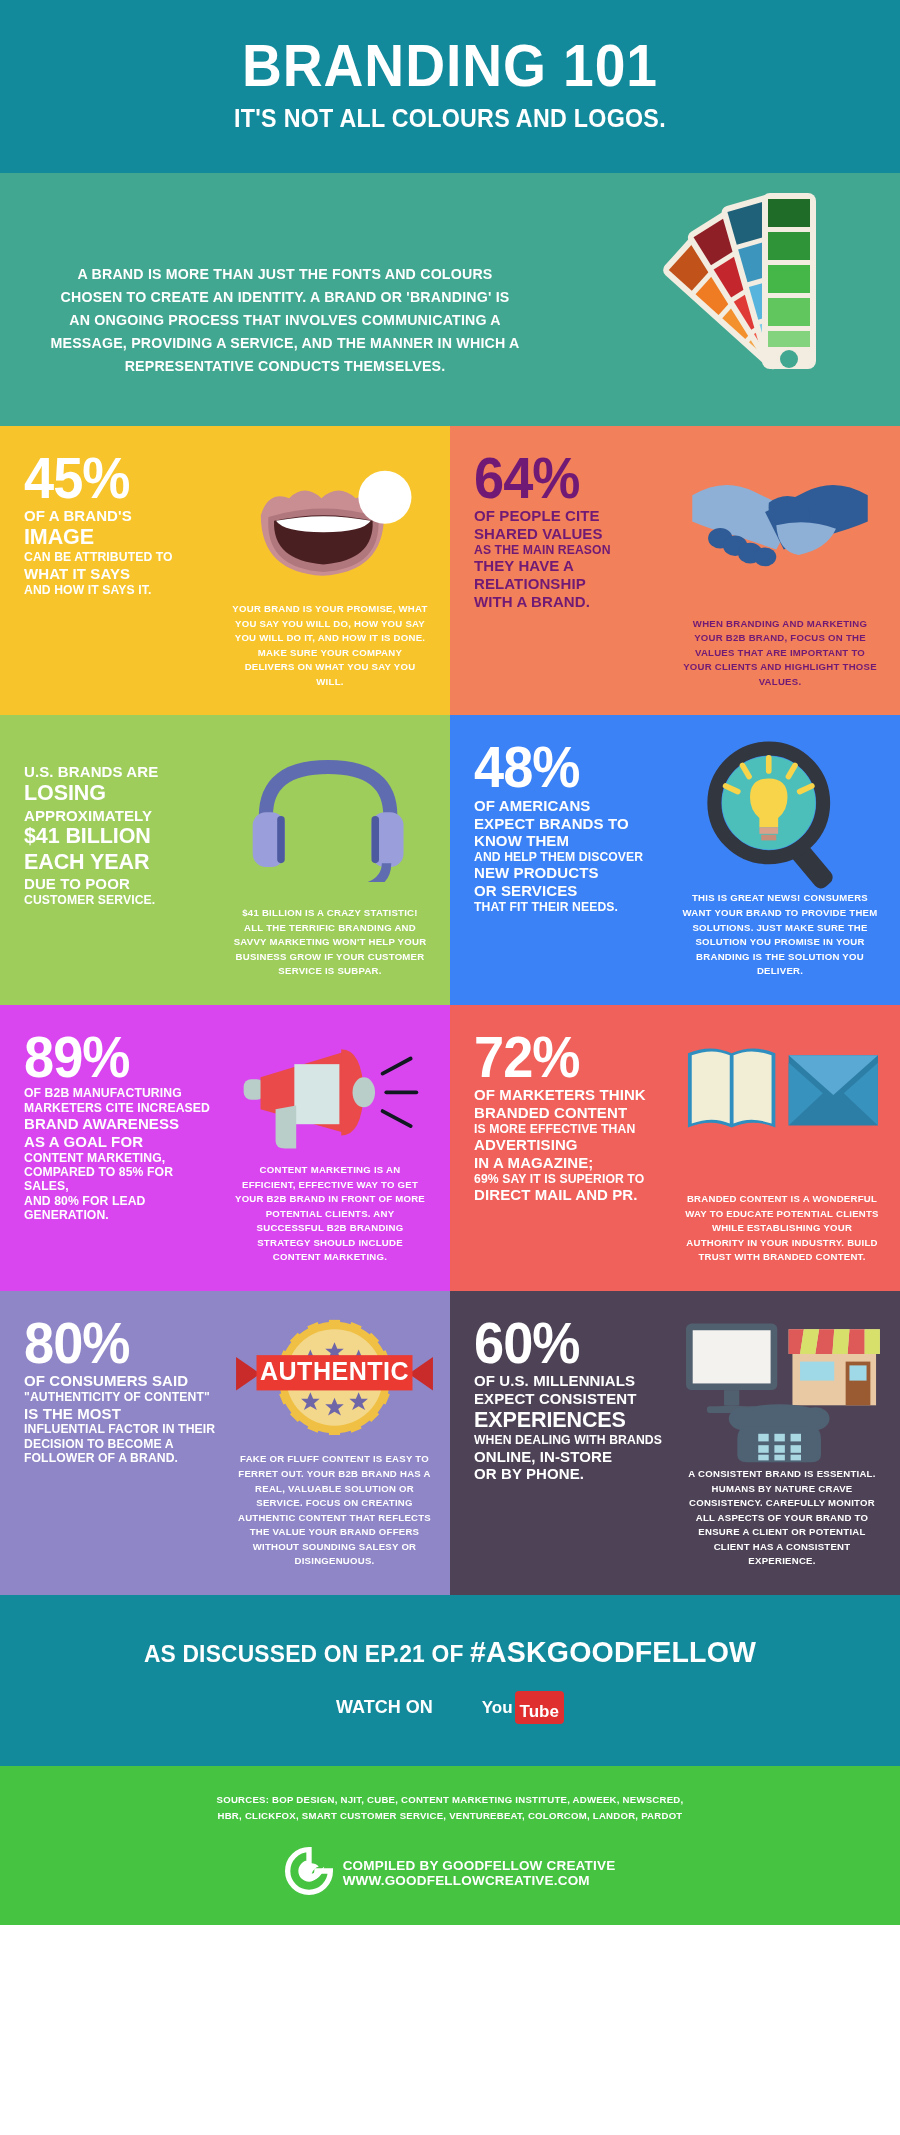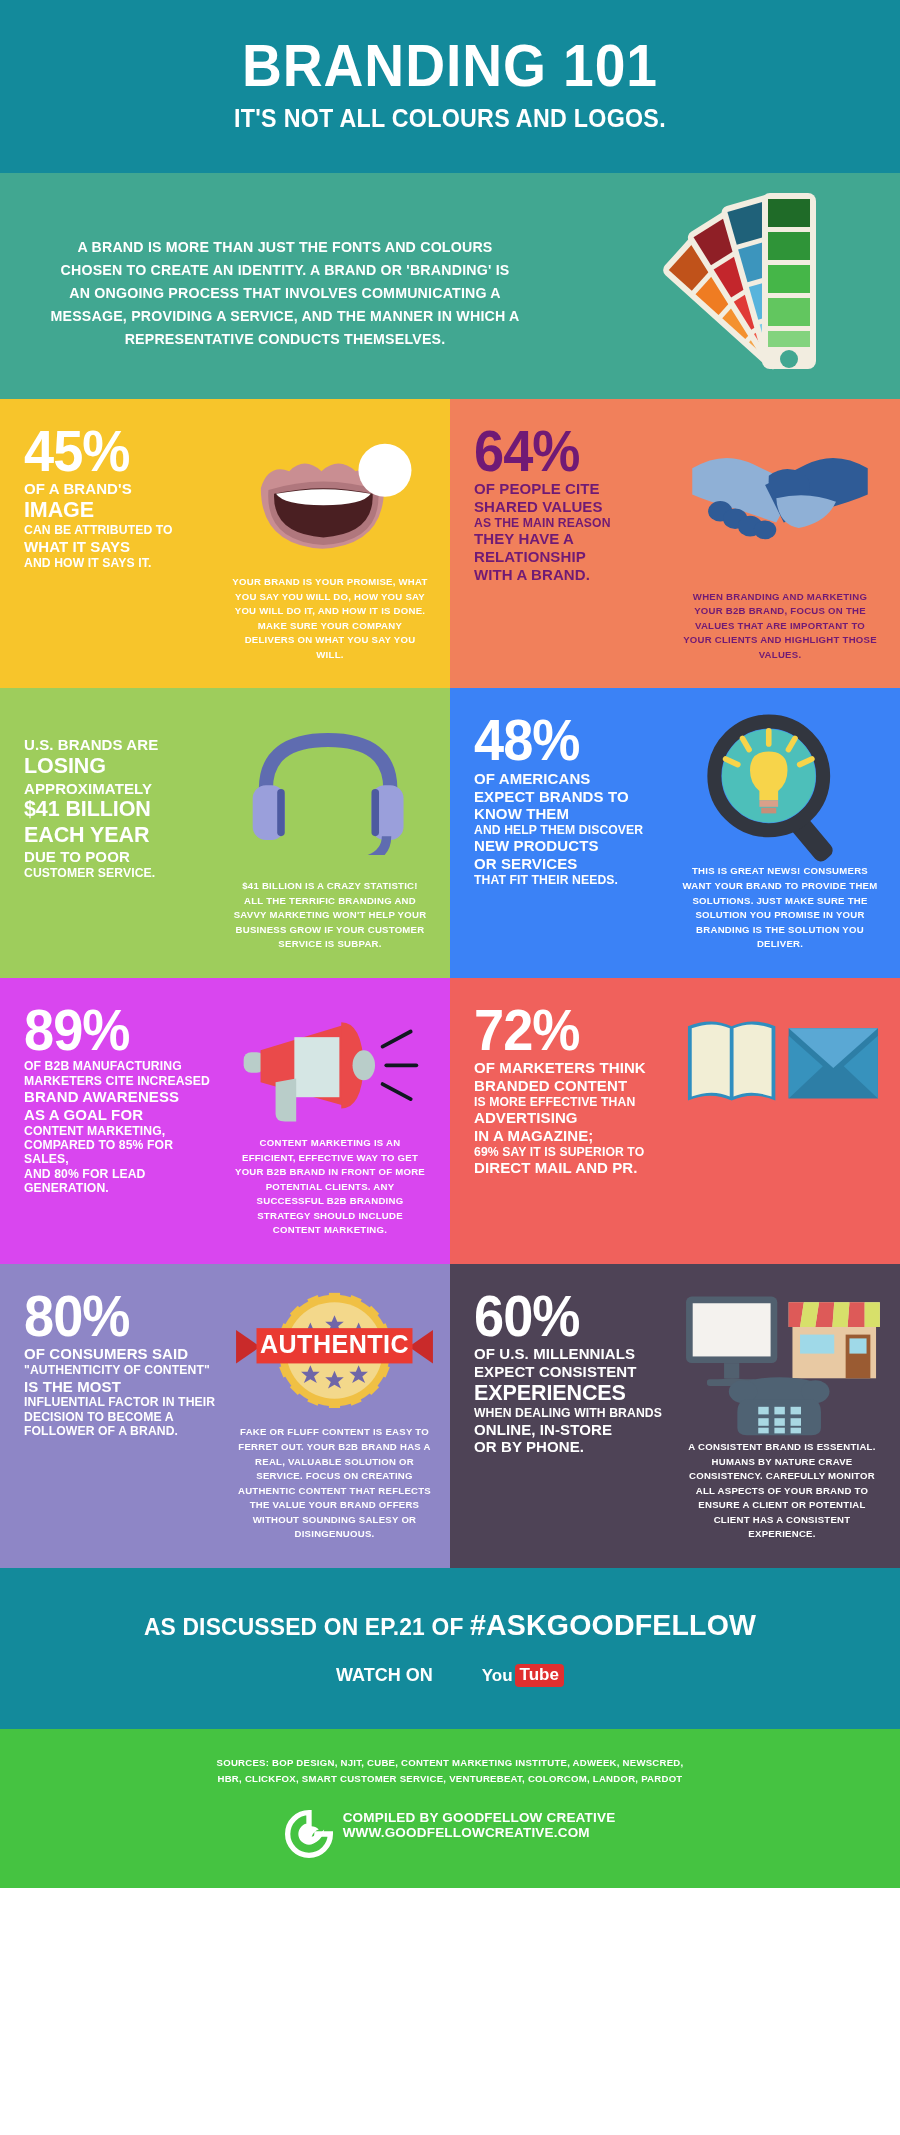--- a/index.html
+++ b/index.html
@@ -31,21 +31,21 @@
     font-size: 25px;
     font-weight: bold;
     letter-spacing: 0.3px;
     margin-top: 8px;
     transform: scaleX(0.93);
   }
 
   
   .intro {
     background: #41a791;
-    padding: 45px 30px 48px 30px;
+    padding: 72px 30px 48px 30px;
     position: relative;
     min-height: 200px;
   }
   .intro-text {
     color: #ffffff;
     font-size: 14.2px;
     font-weight: bold;
     line-height: 1.62;
     letter-spacing: 0.2px;
     text-align: center;
@@ -124,35 +124,35 @@
     margin-top: 22px; display: flex; align-items: center;
     justify-content: center; gap: 9px;
   }
   .yt {
     display: inline-flex; align-items: center; gap: 2px;
     font-size: 17px; font-weight: bold; margin-left: 40px;
   }
   .yt .you { color: #ffffff; }
   .yt .tube {
     background: #e02f2f; color: #ffffff; border-radius: 4px;
-    padding: 1px 5px 2px 5px;
+    padding: 11px 5px 2px 5px;
   }
 
   
   .footer {
     background: #45c341;
     text-align: center;
     padding: 26px 20px 26px 20px;
   }
   .sources {
     color: #ffffff; font-size: 9.6px; font-weight: bold;
     line-height: 1.62; letter-spacing: 0.25px;
   }
   .credit {
-    margin-top: 24px; display: flex; align-items: flex-start;
+    margin-top: 24px; display: flex; align-items: center;
     justify-content: center; gap: 10px;
   }
   .credit-text { color: #ffffff; text-align: left; }
   .credit-text .l1 { font-size: 13.5px; font-weight: bold; letter-spacing: 0.2px; display: block; }
   .credit-text .l2 { font-size: 13.5px; font-weight: bold; letter-spacing: 0.2px; display: block; }
 </style>
 </head>
 <body>
 
 <div class="page">
@@ -388,20 +388,21 @@
             <svg viewBox="0 0 210 120" width="200" height="114">
               <path d="M6 14 Q30 4 52 14 Q74 4 98 14 L98 92 Q74 82 52 92 Q30 82 6 92 Z" fill="#2f8ec0"></path>
               <path d="M10 16 Q32 8 50 16 L50 88 Q32 80 10 88 Z" fill="#f2eed5"></path>
               <path d="M94 16 Q72 8 54 16 L54 88 Q72 80 94 88 Z" fill="#f2eed5"></path>
               <rect x="112" y="16" width="94" height="74" fill="#2d7ea6"></rect>
               <path d="M112 16 L159 58 L206 16 Z" fill="#5aa8d4"></path>
               <path d="M112 90 L148 56 L112 24 Z" fill="#3792bd"></path>
               <path d="M206 90 L170 56 L206 24 Z" fill="#3792bd"></path>
             </svg>
           </div>
+          <div class="blurb">BRANDED CONTENT IS A WONDERFUL WAY TO EDUCATE POTENTIAL CLIENTS WHILE ESTABLISHING YOUR AUTHORITY IN YOUR INDUSTRY. BUILD TRUST WITH BRANDED CONTENT.</div>
         </div>
       </div>
     </div>
 
     <div class="cell c-purple">
       <div class="cell-inner">
         <div class="statcol">
           <div class="bignum">80%</div>
           <div class="headline">
             <span class="md">OF CONSUMERS SAID</span>

